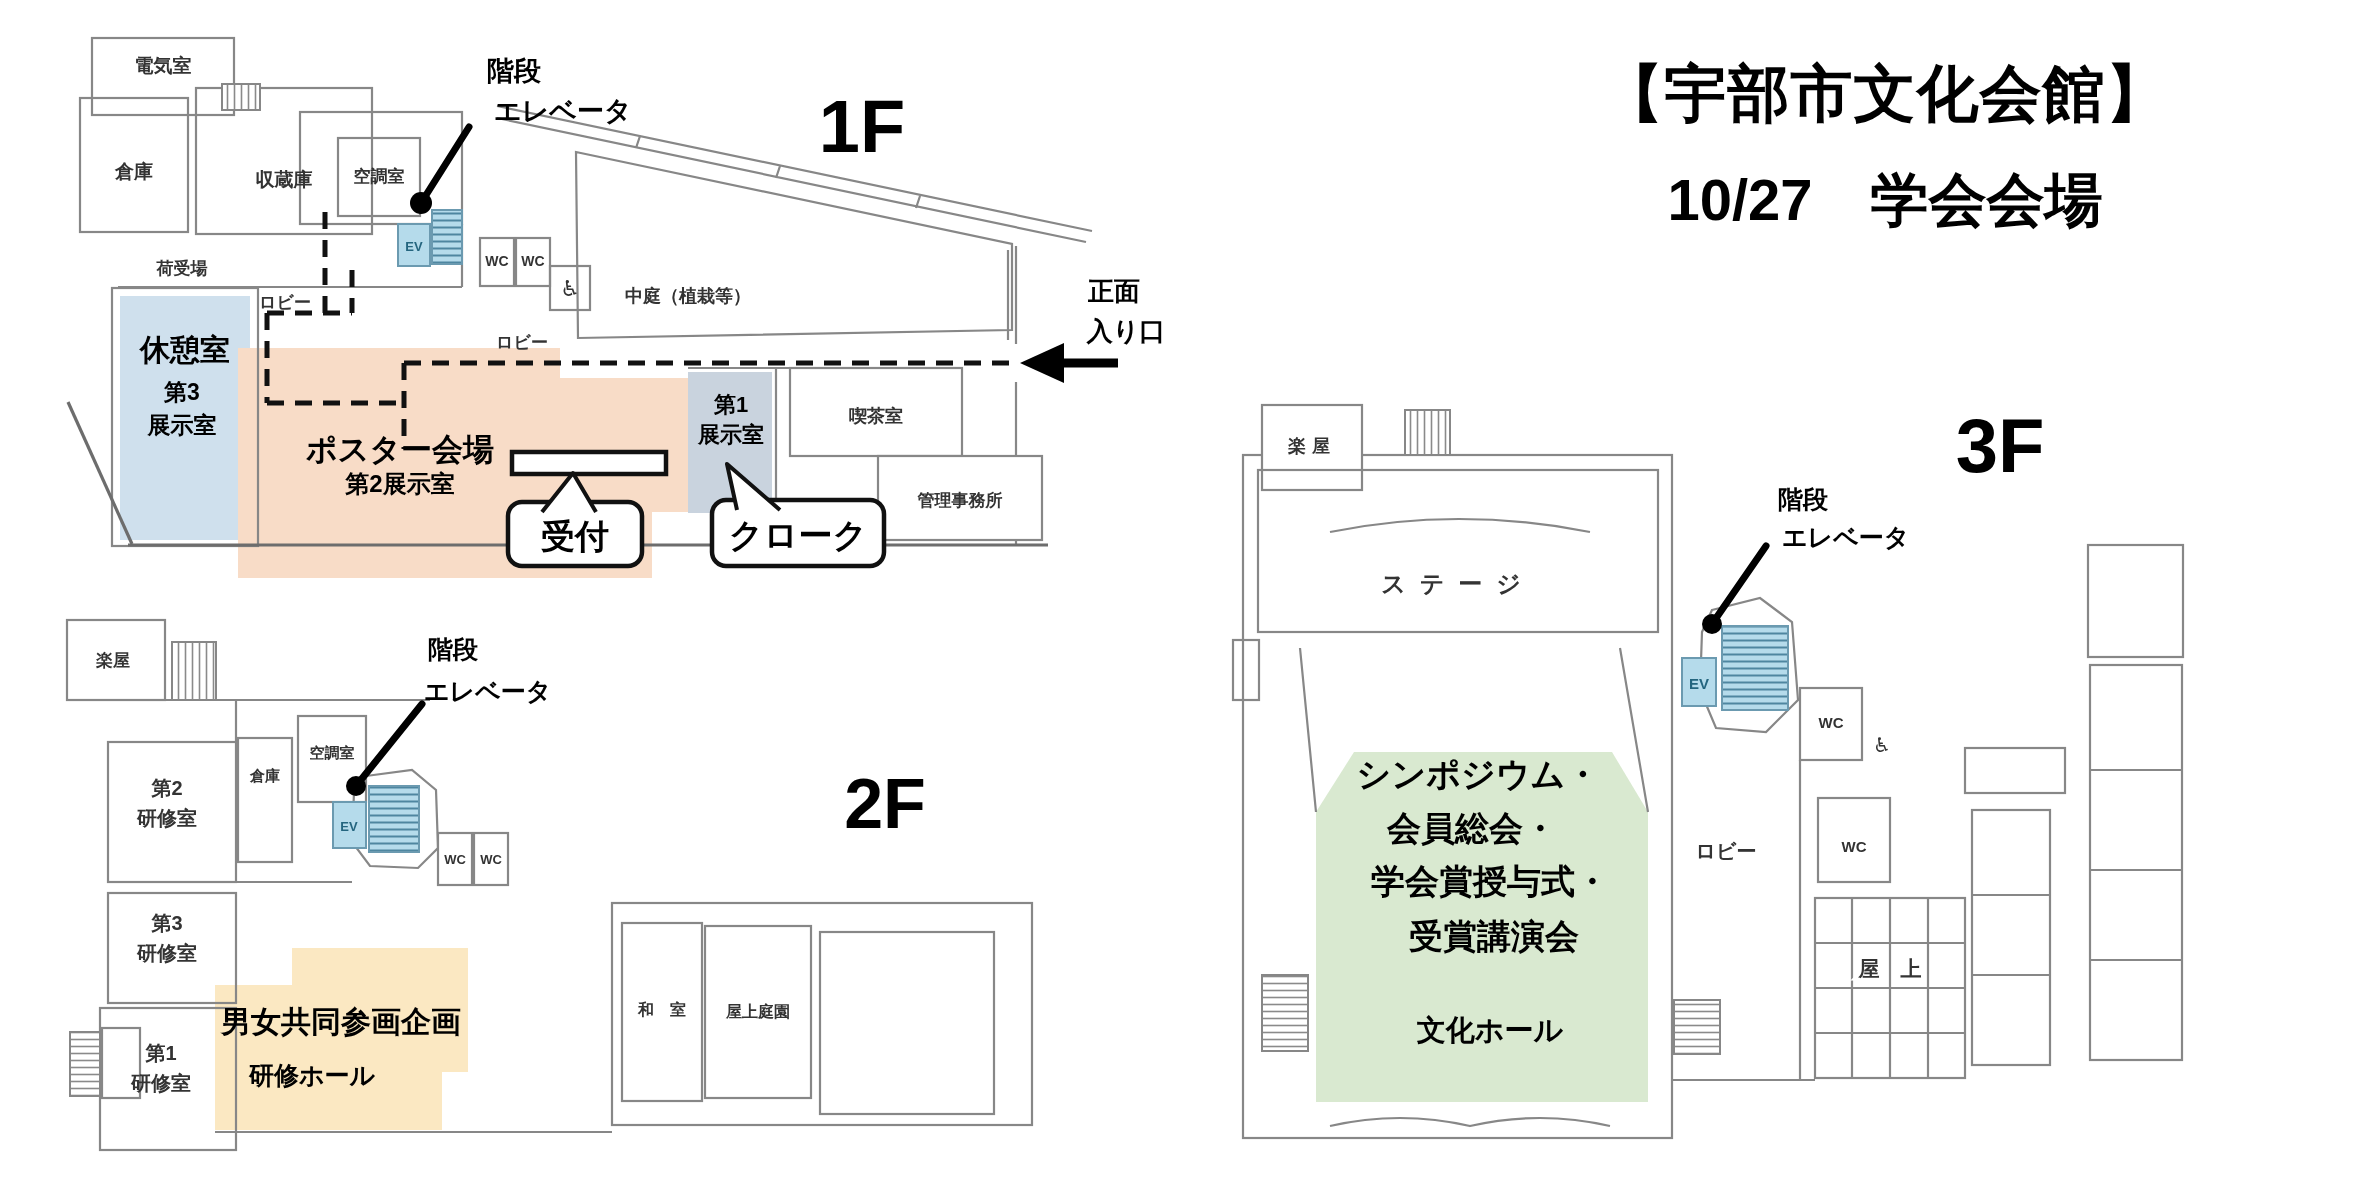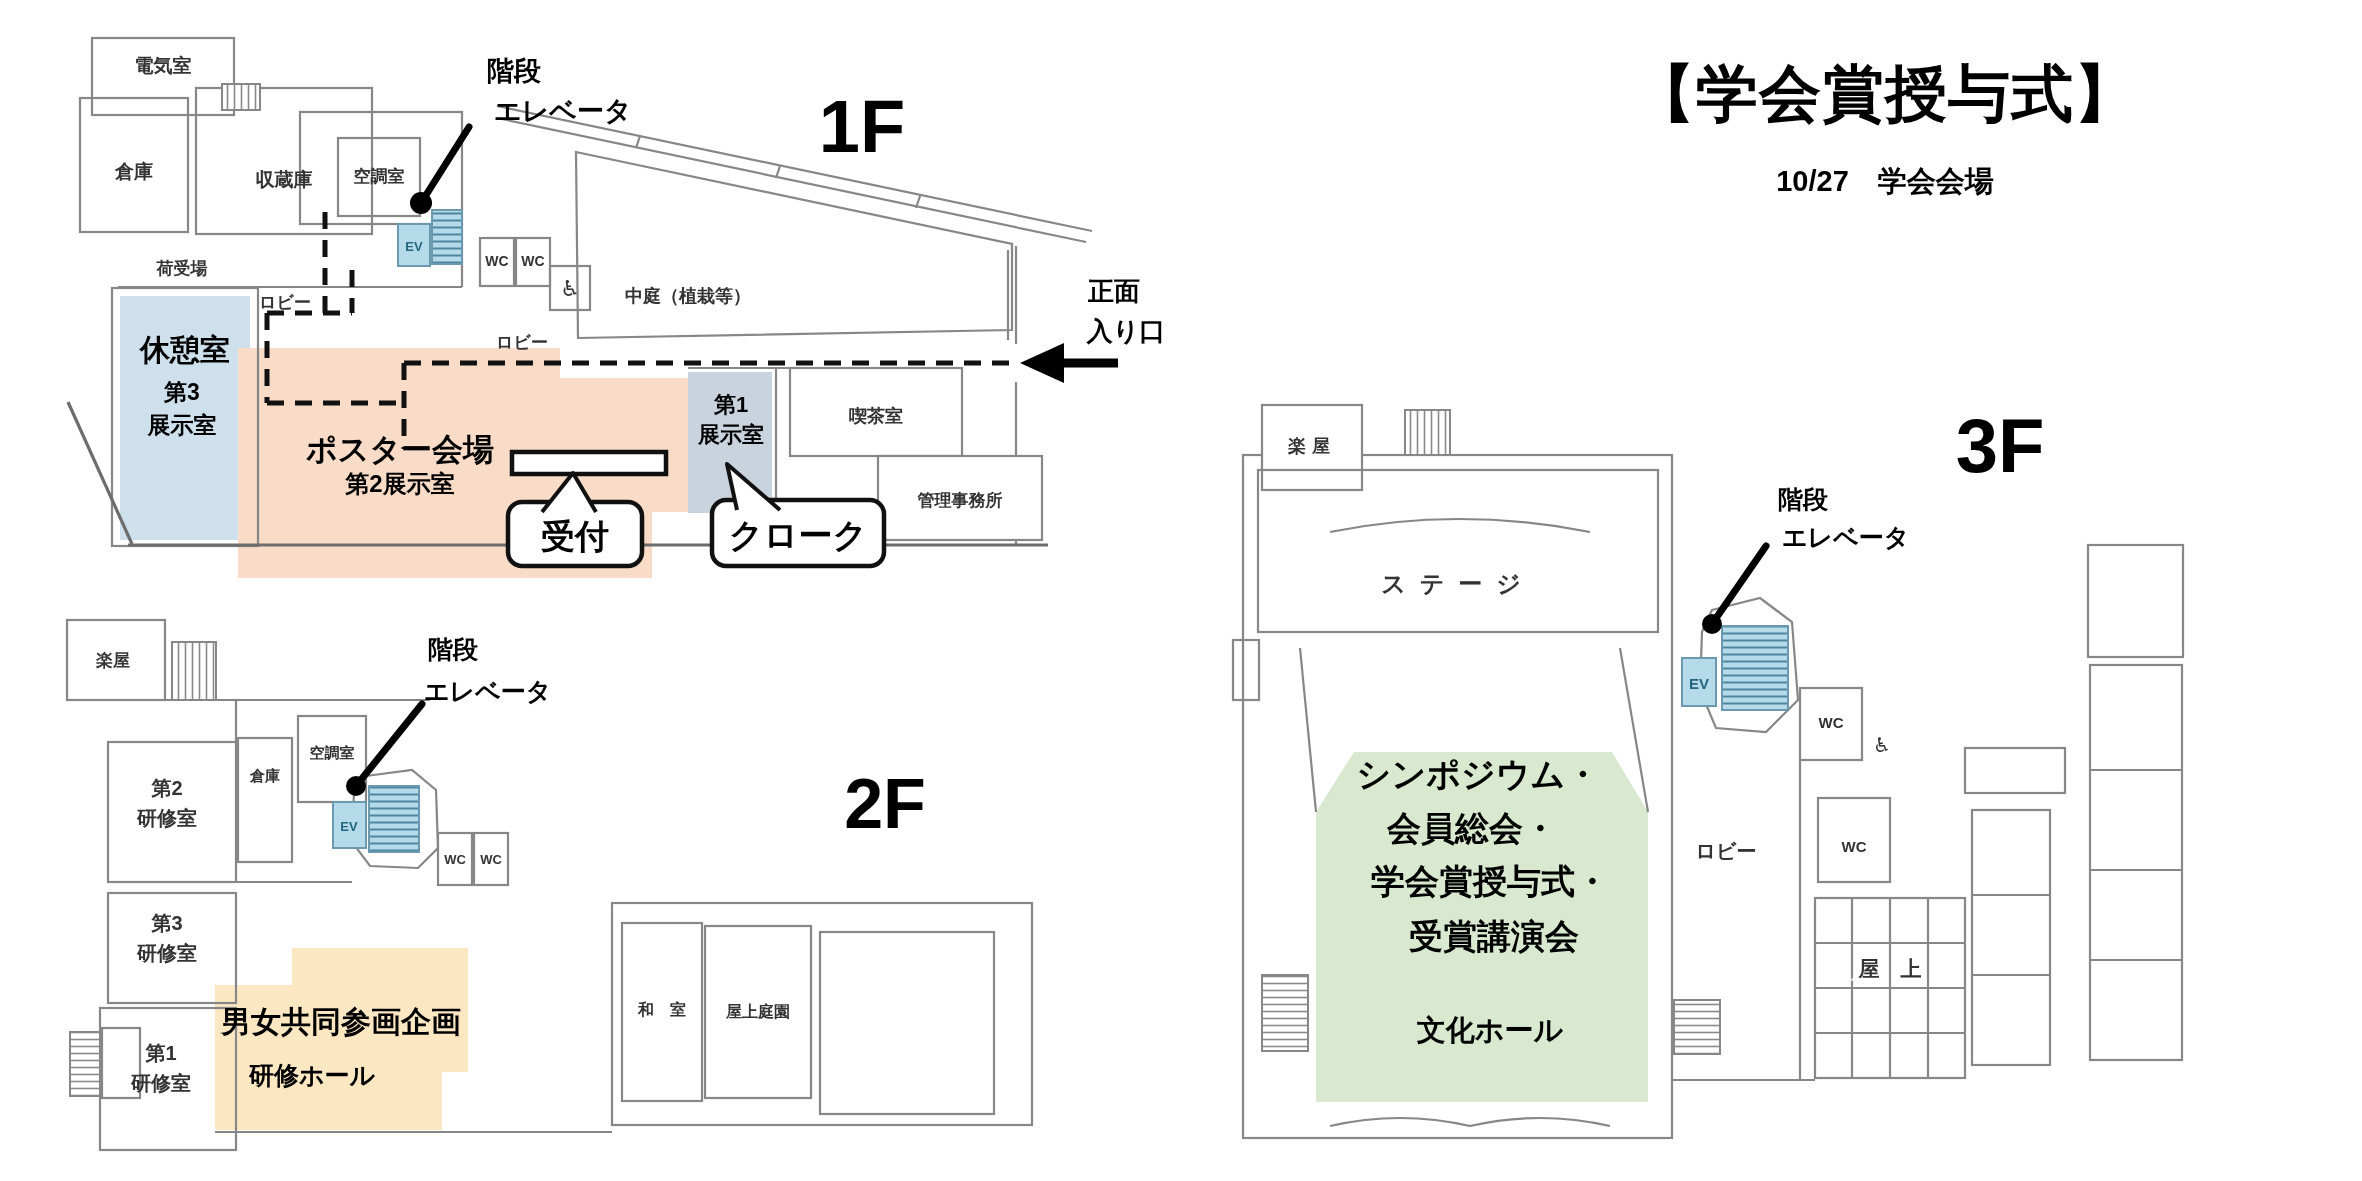--- a/index.html
+++ b/index.html
@@ -13,21 +13,21 @@
   .scan-label{fill:#333333;font-weight:bold;}
   .overlay-label{fill:#000000;font-weight:bold;}
   .route{stroke:#111111;stroke-width:5;stroke-dasharray:17 11;fill:none;}
   .callout-line{stroke:#000000;stroke-width:7;stroke-linecap:round;fill:none;}
   .callout-box{fill:#ffffff;stroke:#111111;stroke-width:4.5;}
   .callout-tail{fill:#ffffff;stroke:#111111;stroke-width:4;stroke-linejoin:round;}
   .ev-box{fill:#b5dbeb;stroke:#6b9ab0;stroke-width:2;}
   .ev-text{fill:#24657f;font-weight:bold;}
   #title-block{position:absolute;left:1490px;top:52px;width:790px;text-align:center;color:#000;}
   #title-block .t1{font-size:62px;font-weight:bold;letter-spacing:1px;white-space:nowrap;}
-  #title-block .t2{font-size:29px;font-weight:bold;margin-top:26px;white-space:nowrap;}
+  #title-block .t2{font-size:58px;font-weight:bold;margin-top:26px;white-space:nowrap;}
 </style>
 </head>
 <body>
 
 <div id="stage">
 
   <svg width="0" height="0" style="position:absolute">
     <defs>
       <pattern id="hatchBlueH" width="8" height="7" patternUnits="userSpaceOnUse">
         <rect width="8" height="7" fill="#b5dbeb"></rect>
@@ -38,21 +38,21 @@
         <line x1="3.5" y1="0" x2="3.5" y2="8" stroke="#8a8a8a" stroke-width="1.6"></line>
       </pattern>
       <pattern id="hatchGrayH" width="8" height="7" patternUnits="userSpaceOnUse">
         <rect width="8" height="7" fill="#ffffff"></rect>
         <line x1="0" y1="3.5" x2="8" y2="3.5" stroke="#8a8a8a" stroke-width="1.6"></line>
       </pattern>
     </defs>
   </svg>
 
   <div id="title-block">
-    <div class="t1">【学会賞授与式】</div>
+    <div class="t1">【宇部市文化会館】</div>
     <div class="t2">10/27　学会会場</div>
   </div>
 
   <svg class="floor-svg" style="left:40px;top:10px;" width="1160" height="580" viewBox="40 10 1160 580">
 
     <rect x="120" y="296" width="130" height="244" fill="#cfe0ed"></rect>
     <path d="M 238 348 H 560 V 378 H 688 V 512 H 652 V 578 H 238 Z" fill="#f8dcc7"></path>
     <rect x="688" y="372" width="84" height="141" fill="#c9d3de"></rect>
 
     <g>

